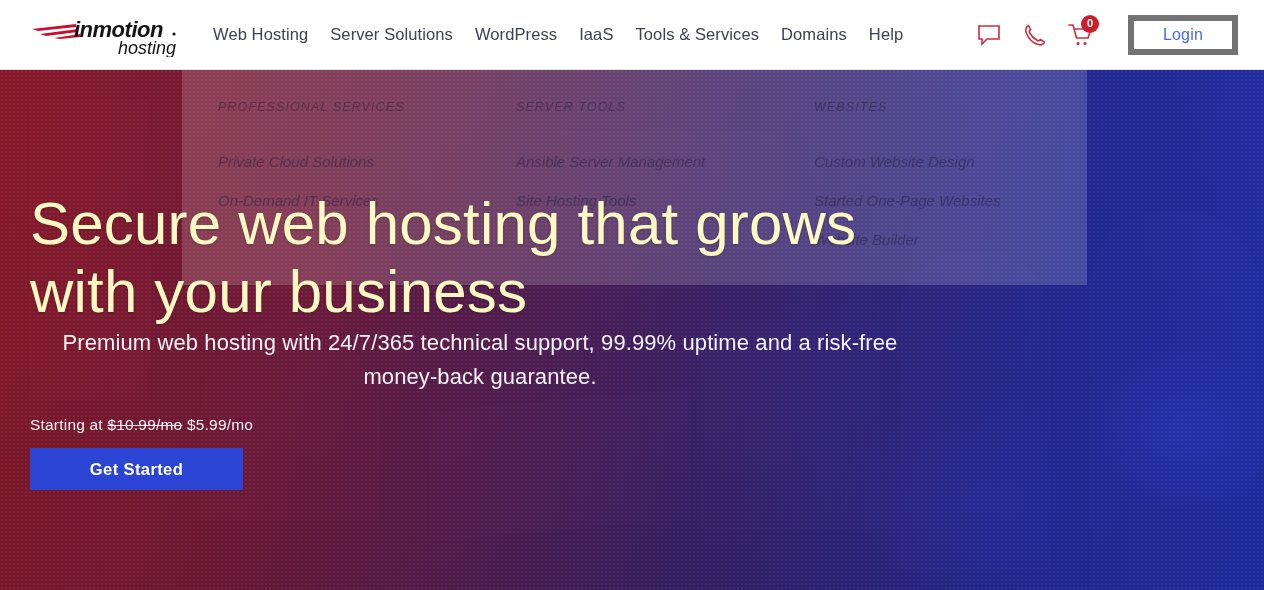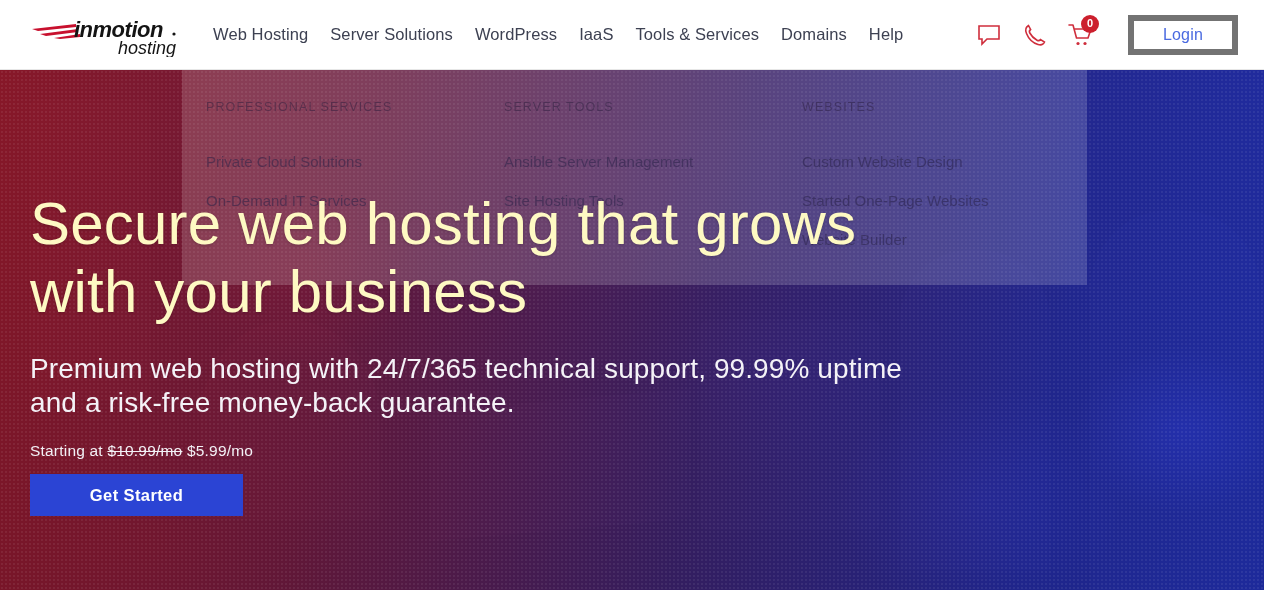--- a/index.html
+++ b/index.html
@@ -104,40 +104,40 @@
   }
 
   
   .dropdown{
     position:absolute; left:182px; top:0px; width:905px; height:215px;
     background:rgba(255,255,255,.16);
     z-index:20;
     display:flex;
     padding:30px 0 0 0;
   }
-  .dd-col{ width:298px; padding-left:24px; }
+  .dd-col{ width:298px; padding-left:36px;font-style:italic; }
   .dd-head{
     font-size:12.5px; letter-spacing:1.1px;
     color:rgba(42,30,60,.48);
     margin-bottom:39px; text-transform:uppercase;
   }
   .dd-link{
     display:block; font-size:15px; color:rgba(40,32,70,.52);
     margin-bottom:22px; cursor:pointer; white-space:nowrap;
   }
 
   
   .hero-copy{ position:absolute; left:30px; top:120px; z-index:30; width:950px; }
   .headline{
     font-size:60px; line-height:68px; font-weight:300; color:#fef9c3;
     letter-spacing:.2px; text-shadow:0 1px 3px rgba(0,0,0,.18);
   }
   .subhead{
-    margin-top:26px; font-size:28px; line-height:34px; font-weight:300;
-    color:#f4f2f7; width:900px; letter-spacing:.1px;
+    font-size:22px; line-height:34px; font-weight:300;
+    color:#f4f2f7; width:900px; letter-spacing:.1px;text-align:center;
   }
   .pricing{
     margin-top:22px; font-size:15.5px; color:#f3f1f6; letter-spacing:.2px;
   }
   .pricing .old{ text-decoration:line-through; }
   .cta{
     margin-top:14px; width:213px; height:42px; background:#2b44d4;
     color:#fff; font-size:16.5px; font-weight:bold; letter-spacing:.4px;
     display:flex; align-items:center; justify-content:center; cursor:pointer;
     border:none;

